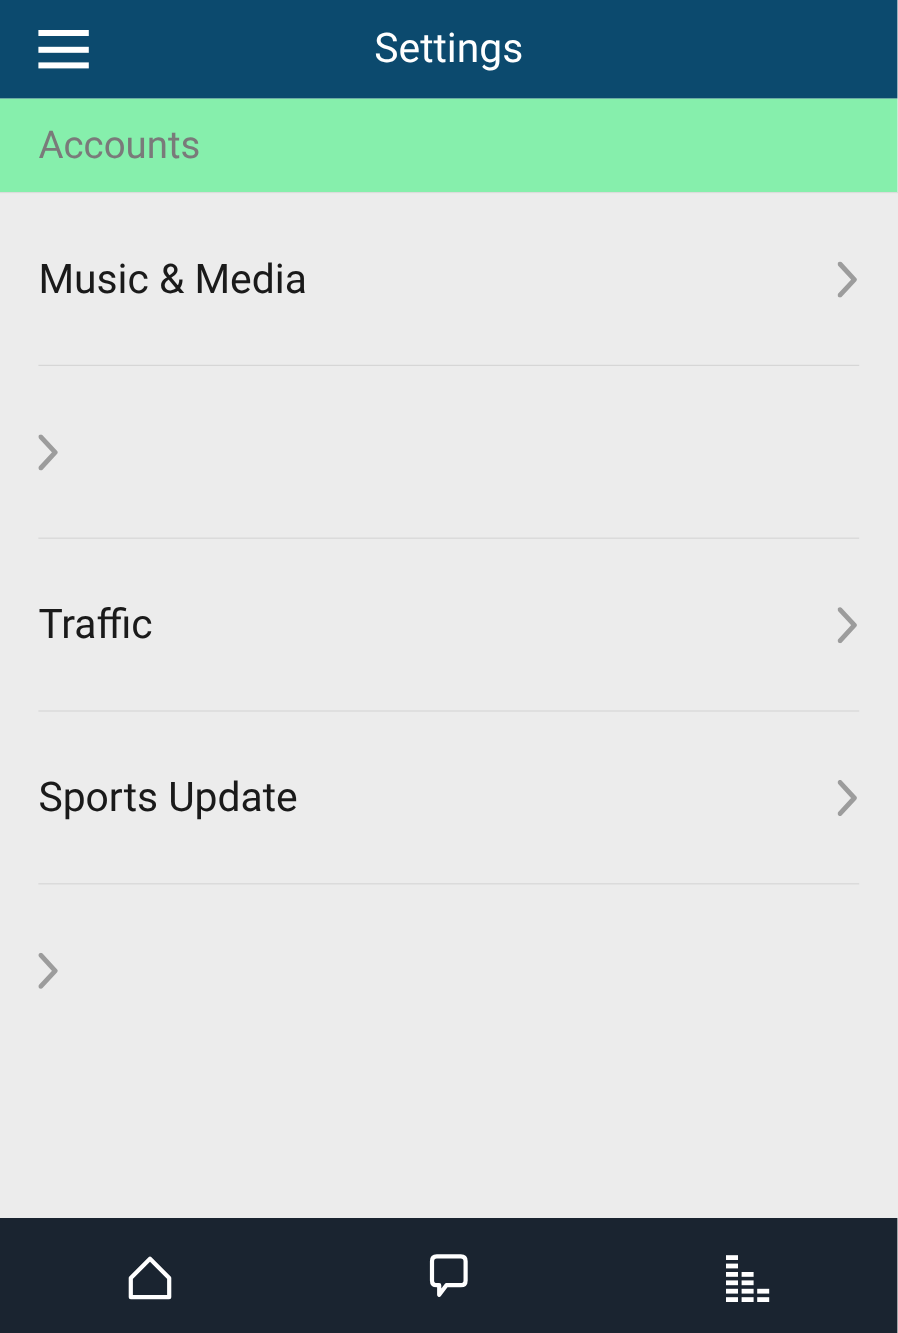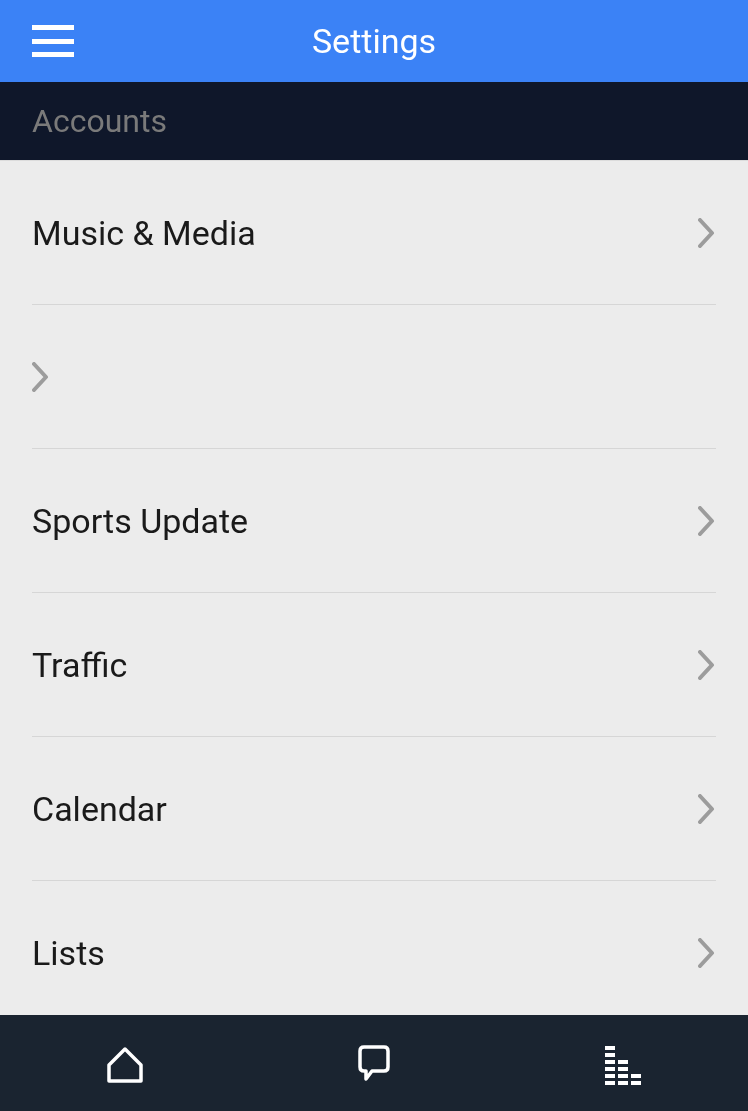--- a/index.html
+++ b/index.html
@@ -10,21 +10,21 @@
     body {
       font-family: -apple-system, BlinkMacSystemFont, "Segoe UI", Roboto, Helvetica, Arial, sans-serif;
       width: 748px;
       height: 1111px;
       background: #ececec;
       display: flex;
       flex-direction: column;
       overflow: hidden;
     }
     .header {
-      background: #3b82f6;
+      background: #0c4a6e;
       height: 82px;
       display: flex;
       align-items: center;
       padding: 0 32px;
       position: relative;
     }
     .hamburger {
       width: 42px;
       height: 32px;
       display: flex;
@@ -40,21 +40,21 @@
     }
     .header-title {
       position: absolute;
       left: 50%;
       transform: translateX(-50%);
       color: #fff;
       font-size: 34px;
       font-weight: 400;
     }
     .section-header {
-      background: #0f172a;
+      background: #86efac;
       padding: 20px 32px;
       font-size: 32px;
       color: #7a7a7a;
       font-weight: 400;
       border-bottom: 1px solid #dcdcdc;
     }
     .list-container {
       flex: 1;
       background: #ececec;
       padding: 0 32px;
@@ -149,45 +149,36 @@
     </span>
   </div>
   <div class="list-item">
     <span class="chevron">
       <svg viewBox="0 0 18 30">
           <path d="M2 2 L14 15 L2 28" stroke="#9c9c9c" stroke-width="4" fill="none" stroke-linecap="round" stroke-linejoin="round"></path>
         </svg>
     </span>
   </div>
   <div class="list-item">
+    <span class="list-item-label">Traffic</span>
+    <span class="chevron">
+      <svg viewBox="0 0 18 30">
+          <path d="M2 2 L14 15 L2 28" stroke="#9c9c9c" stroke-width="4" fill="none" stroke-linecap="round" stroke-linejoin="round"></path>
+        </svg>
+    </span>
+  </div>
+  <div class="list-item">
     <span class="list-item-label">Sports Update</span>
     <span class="chevron">
       <svg viewBox="0 0 18 30">
           <path d="M2 2 L14 15 L2 28" stroke="#9c9c9c" stroke-width="4" fill="none" stroke-linecap="round" stroke-linejoin="round"></path>
         </svg>
     </span>
   </div>
   <div class="list-item">
-    <span class="list-item-label">Traffic</span>
-    <span class="chevron">
-      <svg viewBox="0 0 18 30">
-          <path d="M2 2 L14 15 L2 28" stroke="#9c9c9c" stroke-width="4" fill="none" stroke-linecap="round" stroke-linejoin="round"></path>
-        </svg>
-    </span>
-  </div>
-  <div class="list-item">
-    <span class="list-item-label">Calendar</span>
-    <span class="chevron">
-      <svg viewBox="0 0 18 30">
-          <path d="M2 2 L14 15 L2 28" stroke="#9c9c9c" stroke-width="4" fill="none" stroke-linecap="round" stroke-linejoin="round"></path>
-        </svg>
-    </span>
-  </div>
-  <div class="list-item">
-    <span class="list-item-label">Lists</span>
     <span class="chevron">
       <svg viewBox="0 0 18 30">
           <path d="M2 2 L14 15 L2 28" stroke="#9c9c9c" stroke-width="4" fill="none" stroke-linecap="round" stroke-linejoin="round"></path>
         </svg>
     </span>
   </div>
 </div>
 
 <div class="bottom-nav">
   <div class="bottom-nav-item">

